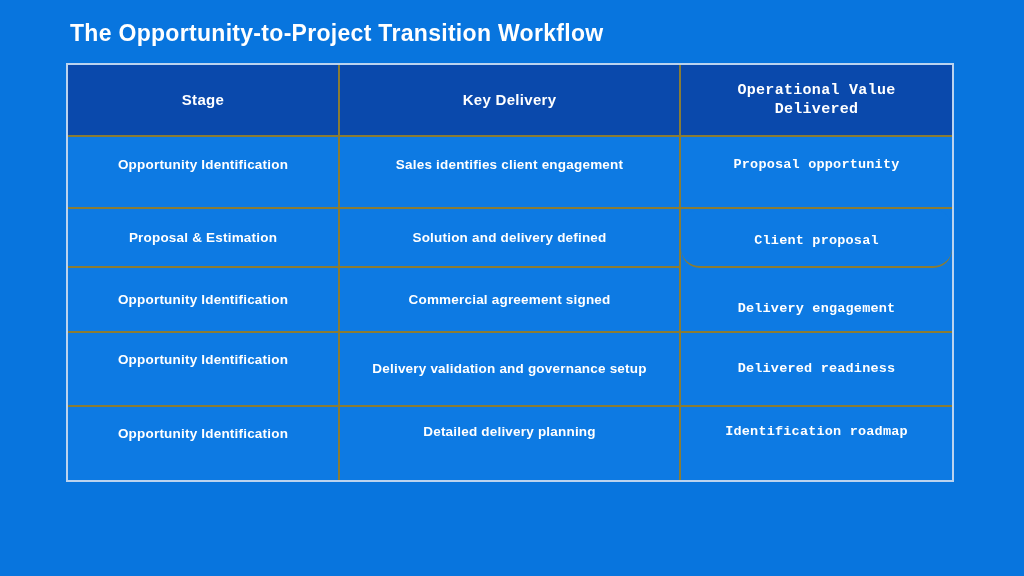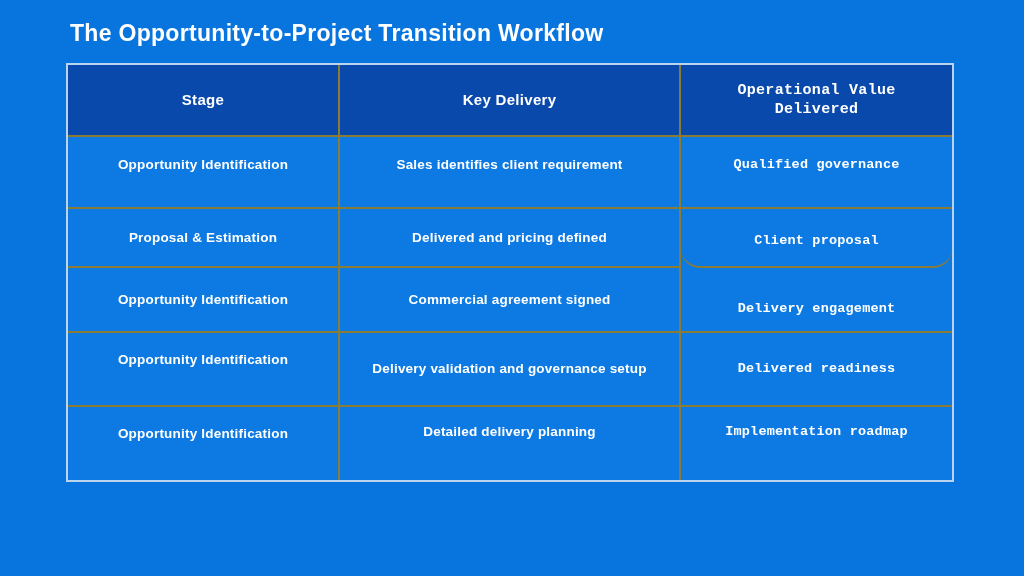--- a/index.html
+++ b/index.html
@@ -79,42 +79,42 @@
   <div class="workflow-table">
 
     <div class="row">
       <div class="cell head">Stage</div>
       <div class="cell head">Key Delivery</div>
       <div class="cell head">Operational Value Delivered</div>
     </div>
 
     <div class="row">
       <div class="cell up-a">Opportunity Identification</div>
-      <div class="cell up-a">Sales identifies client requirement</div>
-      <div class="cell up-a">Qualified governance</div>
+      <div class="cell up-a">Sales identifies client engagement</div>
+      <div class="cell up-a">Proposal opportunity</div>
     </div>
 
     <div class="row">
       <div class="cell">Proposal &amp; Estimation</div>
-      <div class="cell">Delivered and pricing defined</div>
+      <div class="cell">Solution and delivery defined</div>
       <div class="cell down-b">Client proposal</div>
     </div>
 
     <div class="row">
       <div class="cell">Opportunity Identification</div>
       <div class="cell">Commercial agreement signed</div>
       <div class="cell down-a">Delivery engagement</div>
     </div>
 
     <div class="row">
       <div class="cell up-b">Opportunity Identification</div>
       <div class="cell">Delivery validation and governance setup</div>
       <div class="cell">Delivered readiness</div>
     </div>
 
     <div class="row">
       <div class="cell up-b">Opportunity Identification</div>
       <div class="cell up-c">Detailed delivery planning</div>
-      <div class="cell up-c">Implementation roadmap</div>
+      <div class="cell up-c">Identification roadmap</div>
     </div>
 
   </div>
 </div>
 
 </body></html>

